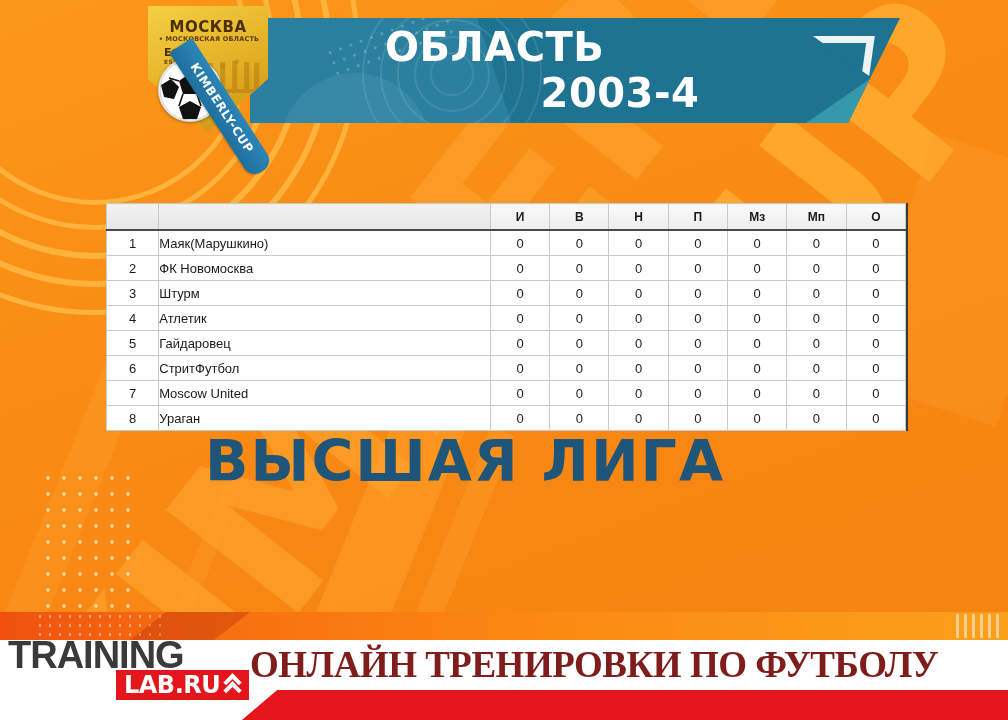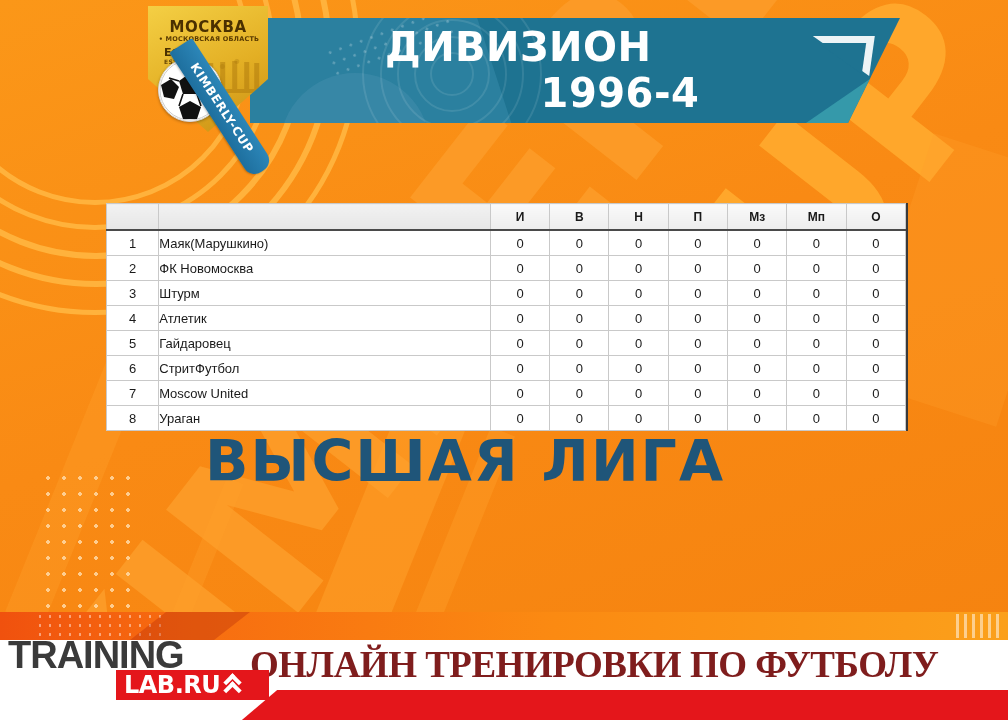--- a/index.html
+++ b/index.html
@@ -441,21 +441,21 @@
     font-weight: bold;
     font-size: 38px;
     letter-spacing: -1px;
     color: #3A3A3A;
   }
   .tl-lab {
     position: absolute;
     left: 110px; top: 36px;
     height: 30px;
     background: #E4161B;
-    padding: 0 24px 0 8px;
+    padding: 0 4px 0 8px;
     display: flex;
     align-items: center;
     gap: 5px;
   }
   .tl-lab-text {
     font-family: "DejaVu Sans", sans-serif;
     font-weight: bold;
     font-size: 24px;
     letter-spacing: -.5px;
     color: #FFFFFF;
@@ -521,22 +521,22 @@
     <div class="banner-blob"></div>
     <div class="banner-circ bc5"></div>
     <div class="banner-circ bc4"></div>
     <div class="banner-circ bc3"></div>
     <div class="banner-circ bc2"></div>
     <div class="banner-circ bc1"></div>
     <div class="banner-dots"></div>
     <div class="banner-teal-tri"></div>
     <div class="banner-arrow"></div>
     <div class="banner-arrow-in"></div>
-    <div class="banner-title">ДИВИЗИОН</div>
-    <div class="banner-sub">1996-4</div>
+    <div class="banner-title">ОБЛАСТЬ</div>
+    <div class="banner-sub">2003-4</div>
   </div>
 
   <div class="logo">
     <div class="shield">
       <div class="shield-inner"></div>
       <div class="shield-emblem"></div>
     </div>
     <div class="logo-city">МОСКВА</div>
     <div class="logo-region">• МОСКОВСКАЯ ОБЛАСТЬ</div>
     <div class="logo-efl">ЕФЛ</div>

